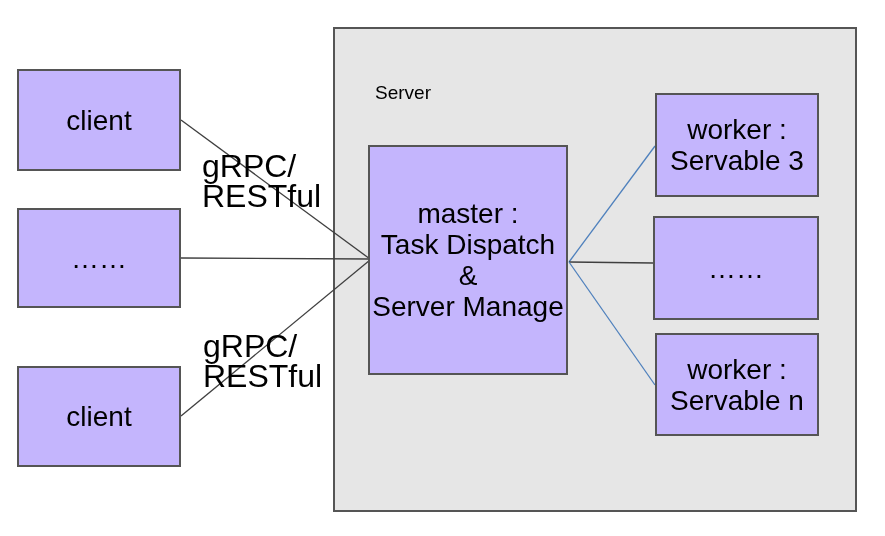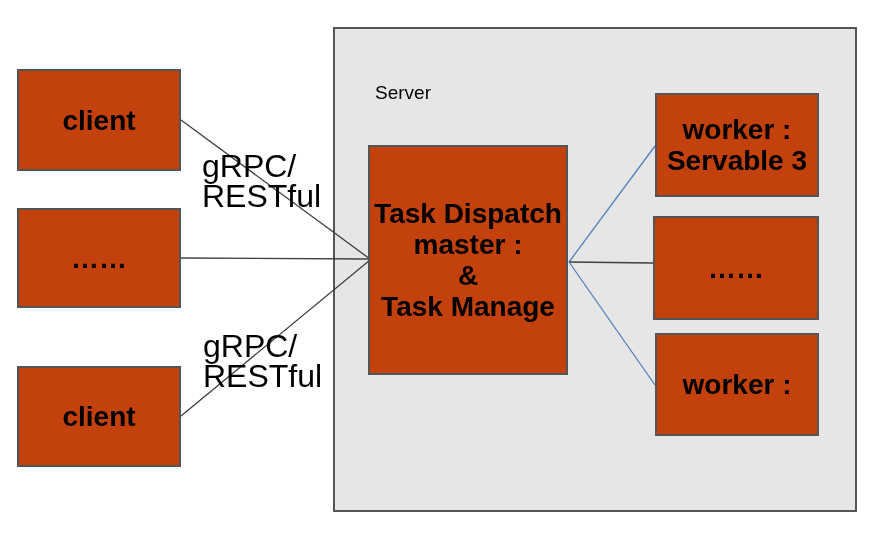--- a/index.html
+++ b/index.html
@@ -12,30 +12,29 @@
     width: 885px;
     height: 536px;
     background: #ffffff;
     font-family: "Liberation Sans", "DejaVu Sans", sans-serif;
     color: #000000;
     overflow: hidden;
   }
   .box {
     position: absolute;
     box-sizing: border-box;
-    background: #c2410c;
+    background: #c4b5fd;
     border: 2px solid var(--box-border, #555555);
     display: flex;
     align-items: center;
     justify-content: center;
     text-align: center;
     font-size: 28px;
     line-height: 31px;
     z-index: 3;
-    font-weight: bold;
   }
   .server {
     position: absolute;
     box-sizing: border-box;
     left: 333px;
     top: 27px;
     width: 524px;
     height: 485px;
     background: var(--server-fill, #e6e6e6);
     border: 2px solid var(--box-border, #555555);
@@ -106,35 +105,36 @@
     <div>gRPC/</div>
     <div>RESTful</div>
   </div>
   <div class="edge-label edge-label-2">
     <div>gRPC/</div>
     <div>RESTful</div>
   </div>
 
   <div class="box master">
     <div>
+      <div>master :</div>
       <div>Task Dispatch</div>
-      <div>master :</div>
       <div>&amp;</div>
-      <div>Task Manage</div>
+      <div>Server Manage</div>
     </div>
   </div>
 
   <div class="box worker-1">
     <div>
       <div>worker :</div>
       <div>Servable 3</div>
     </div>
   </div>
   <div class="box worker-2">
     <span>……</span>
   </div>
   <div class="box worker-3">
     <div>
       <div>worker :</div>
+      <div>Servable n</div>
     </div>
   </div>
 
 </div>
 
 </body></html>

